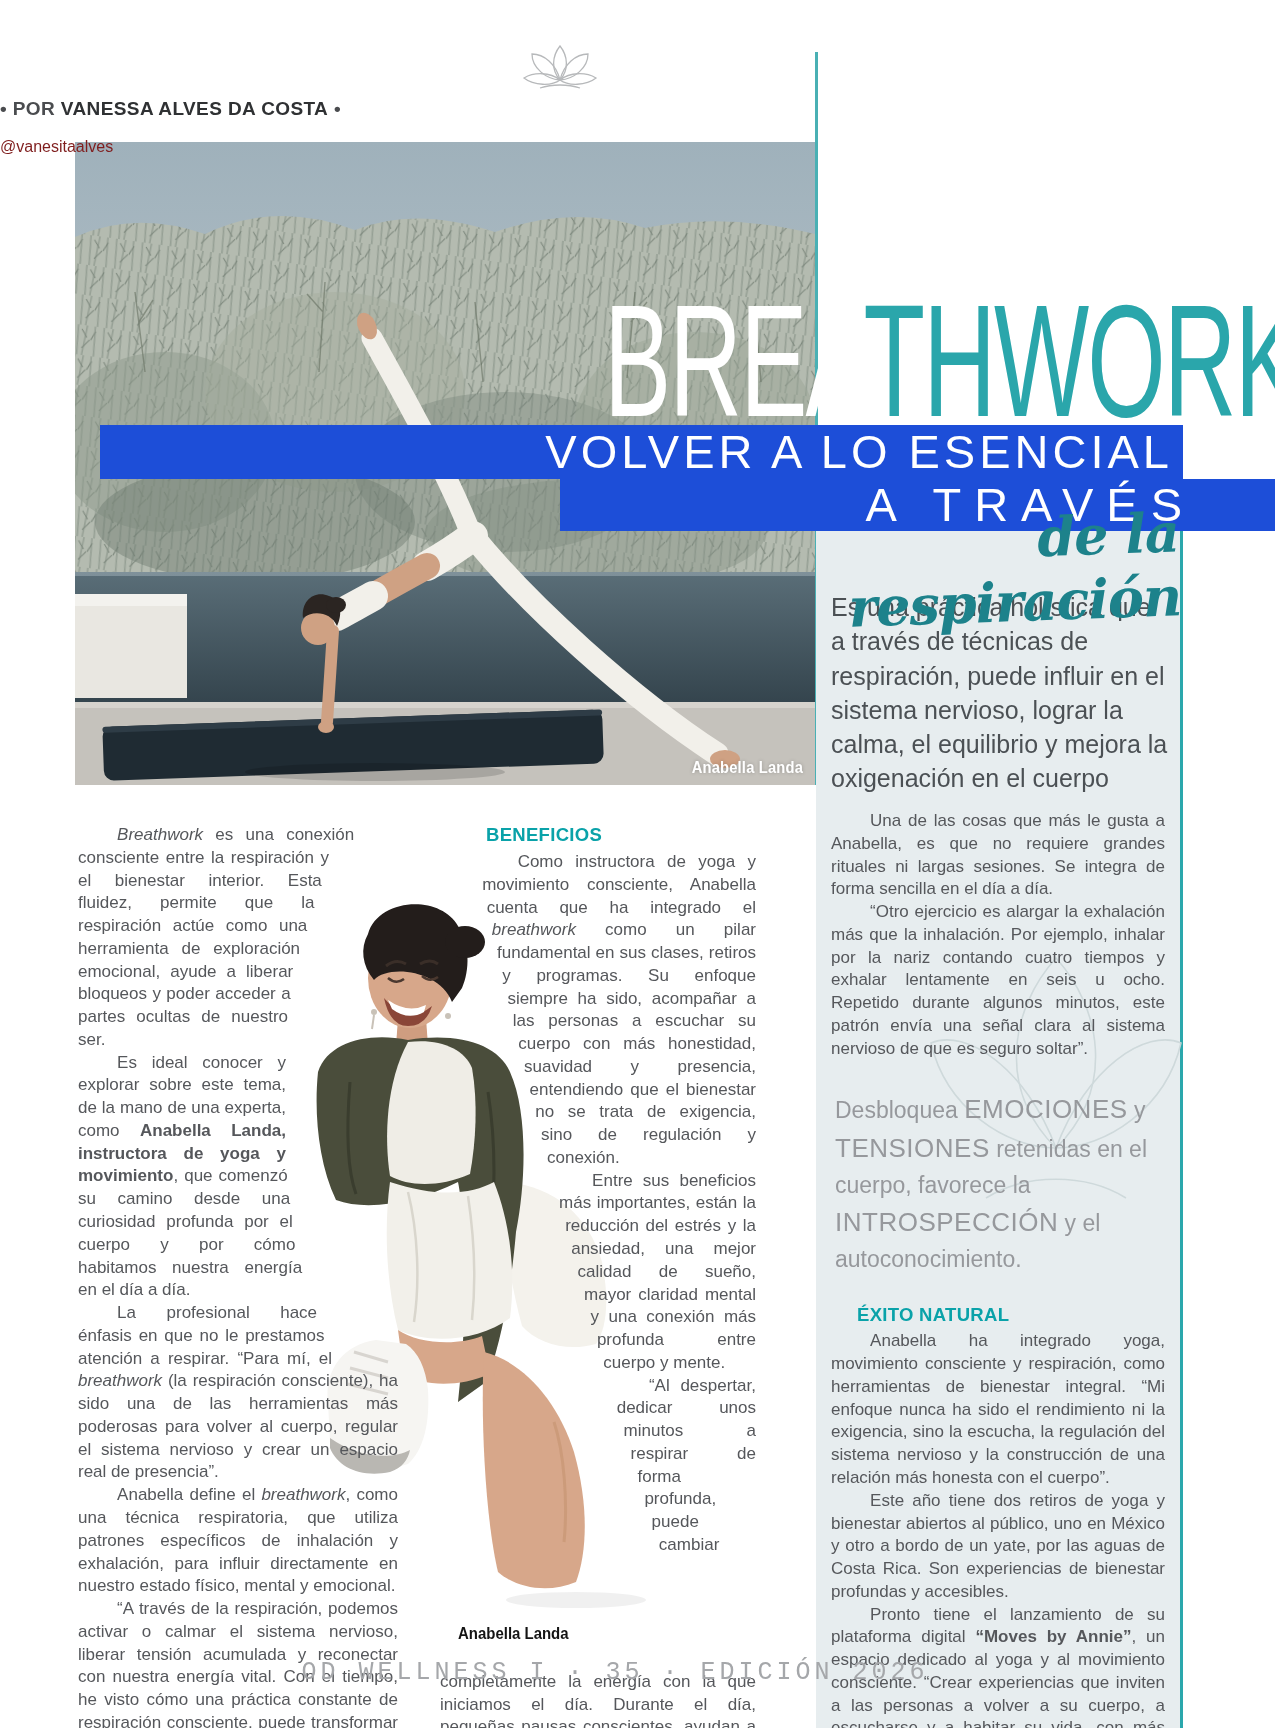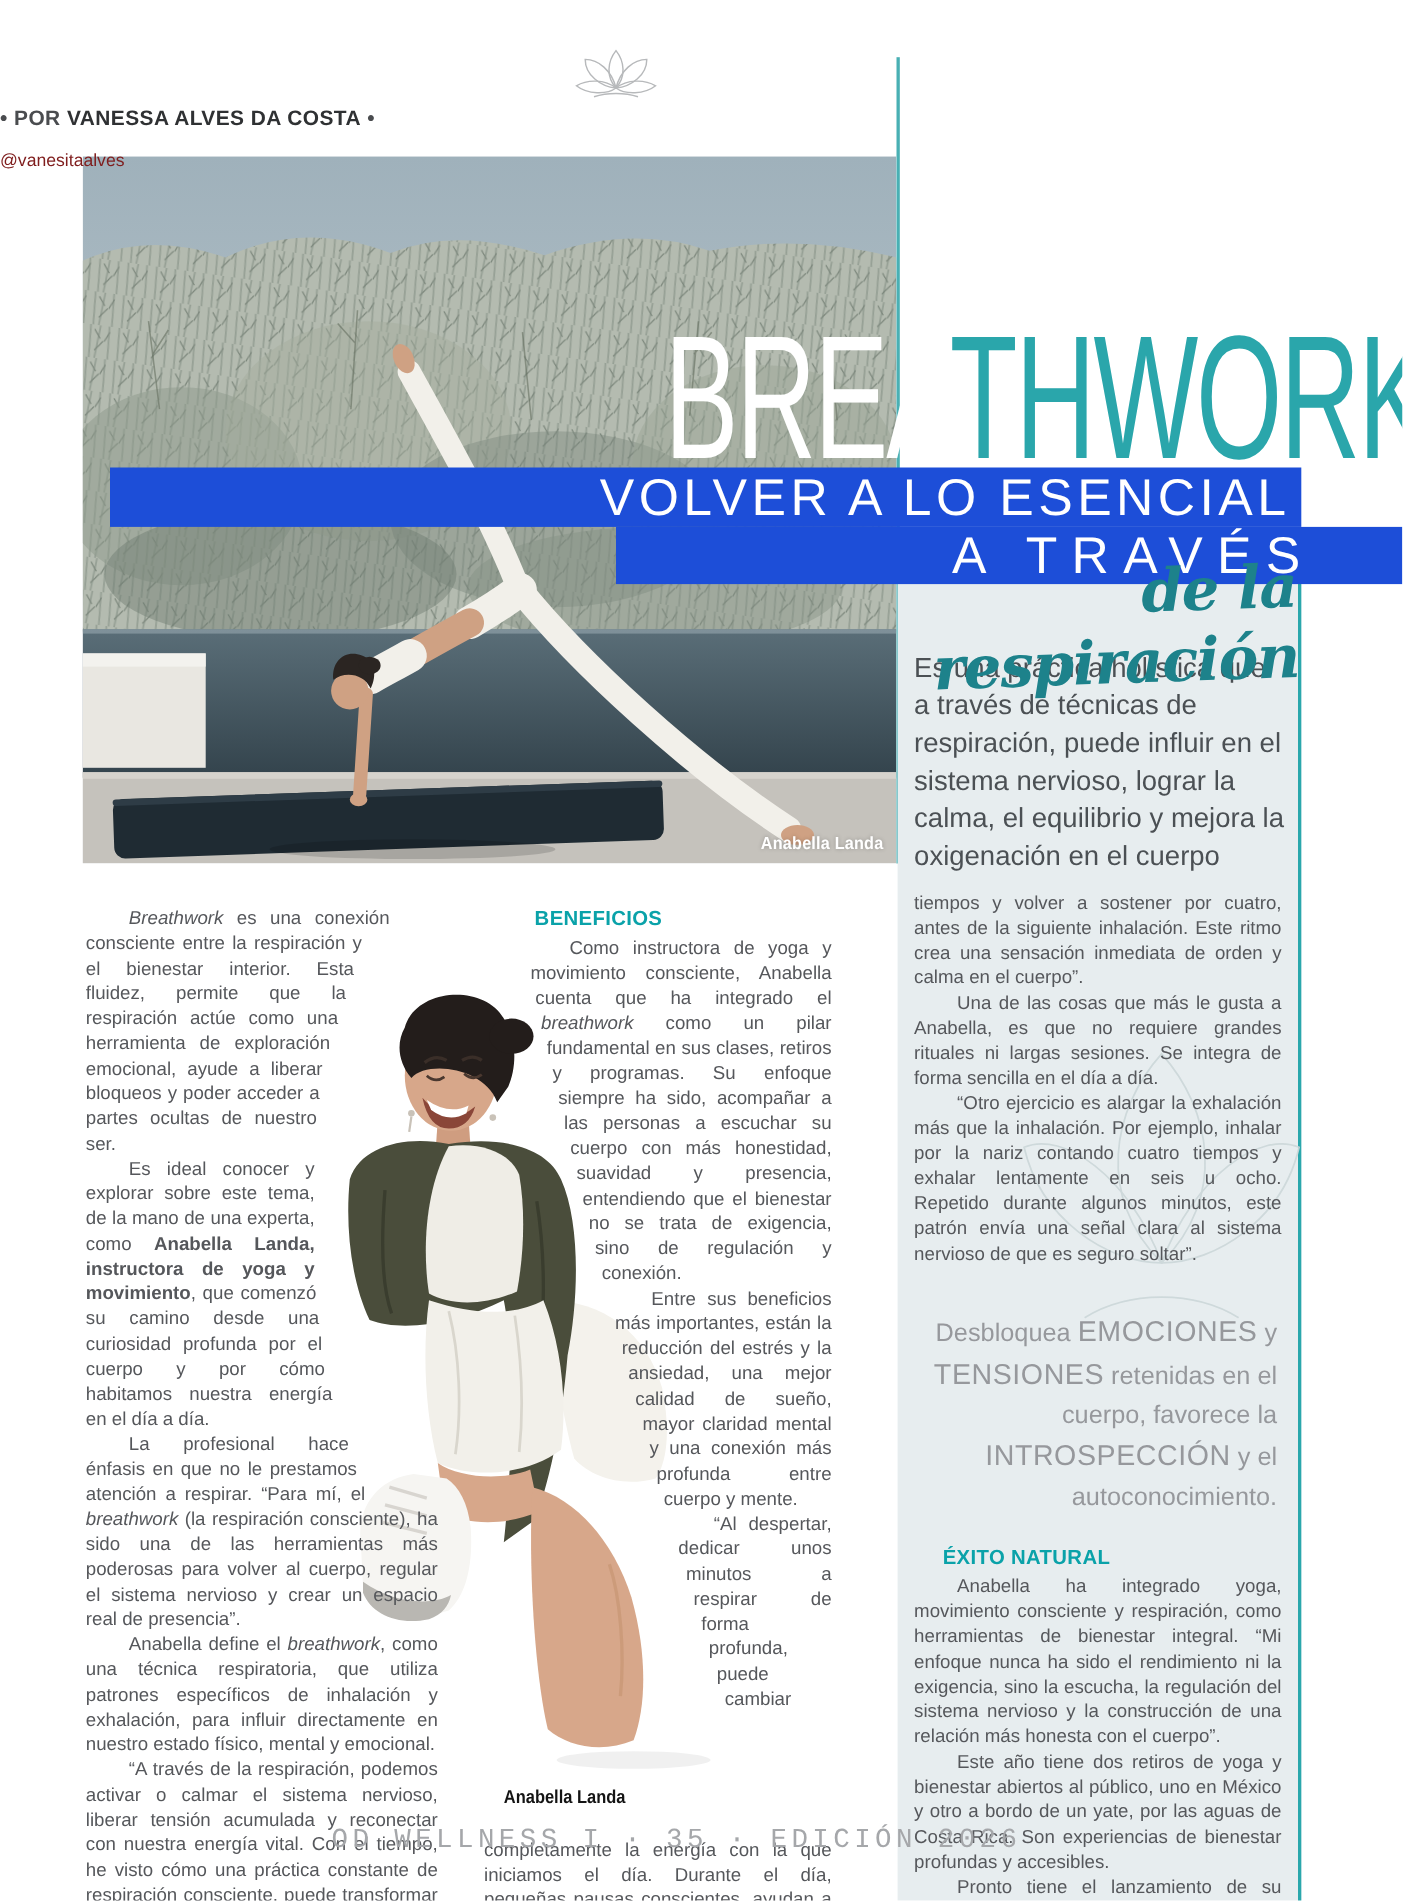--- a/index.html
+++ b/index.html
@@ -44,21 +44,21 @@
 
   
   .col{position:absolute;top:824px;height:880px;z-index:3;}
   .col-1{left:78px;width:320px;}
   .col-2{left:440px;width:316px;}
   .col p, .col3 p{margin:0;text-align:justify;font-size:17px;line-height:1.34;color:#55575b;hyphens:auto;}
   .col p.ind, .col3 p.ind{text-indent:2.3em;}
   .col-h{color:#0aa2a9;font-size:18.5px;font-weight:700;letter-spacing:.3px;margin:20px 0 5px 0;padding-left:46px;}
   .col-2 .col-h:first-of-type{margin-top:0;}
   .col3 .col-h{padding-left:26px;margin:28px 0 4px 0;}
-  .pull-quote{color:#96989c;text-align:right;font-size:23px;line-height:1.5;margin:40px 4px 26px 4px;}
+  .pull-quote{color:#96989c;text-align:left;font-size:23px;line-height:1.5;margin:30px 4px 26px 4px;}
   .seg-i{font-style:italic;}
   .seg-b{font-weight:700;}
   .seg-caps{font-size:26px;letter-spacing:.5px;}
 
   
   .spacer-r{float:right;width:112px;height:360px;margin-top:168px;
     shape-outside:polygon(100% 0%, 45% 8%, 12% 30%, 0% 52%, 14% 78%, 48% 100%, 100% 100%);shape-margin:6px;}
   .spacer-l{float:left;width:225px;height:566px;margin-top:280px;
     shape-outside:polygon(0% 0%, 10% 0%, 16% 10%, 28% 24%, 41% 38%, 55% 52%, 72% 68%, 88% 82%, 100% 92%, 100% 100%, 0% 100%);
     shape-margin:8px;}
@@ -163,21 +163,20 @@
 
   <div class="panel">
     <svg class="watermark" width="260" height="270" viewBox="0 0 260 270" fill="none" stroke="#ccd7d9" stroke-width="1.6">
       <path d="M130,10 C175,60 190,140 130,200 C70,140 85,60 130,10 Z"></path>
       <path d="M130,200 C100,120 40,80 5,95 C20,160 80,200 130,200 Z"></path>
       <path d="M130,200 C160,120 220,80 255,95 C240,160 180,200 130,200 Z"></path>
       <path d="M60,250 C100,225 160,225 200,250"></path>
     </svg>
     <div class="intro-text">Es una práctica holística que a través de técnicas de respiración, puede influir en el sistema nervioso, lograr la calma, el equilibrio y mejora la oxigenación en el cuerpo</div>
     <div class="col3">
-        <p><span>tiempos y volver a sostener por cuatro, antes de la siguiente inhalación. Este ritmo crea una sensación inmediata de orden y calma en el cuerpo”.</span></p>
         <p class="ind"><span>Una de las cosas que más le gusta a Anabella, es que no requiere grandes rituales ni largas sesiones. Se integra de forma sencilla en el día a día.</span></p>
         <p class="ind"><span>“Otro ejercicio es alargar la exhalación más que la inhalación. Por ejemplo, inhalar por la nariz contando cuatro tiempos y exhalar lentamente en seis u ocho. Repetido durante algunos minutos, este patrón envía una señal clara al sistema nervioso de que es seguro soltar”.</span></p>
         <div class="pull-quote"><span>Desbloquea </span><span class="seg-caps">EMOCIONES</span><span> y </span><span class="seg-caps">TENSIONES</span><span> retenidas en el cuerpo, favorece la </span><span class="seg-caps">INTROSPECCIÓN</span><span> y el autoconocimiento.</span></div>
         <h4 class="col-h">ÉXITO NATURAL</h4>
         <p class="ind"><span>Anabella ha integrado yoga, movimiento consciente y respiración, como herramientas de bienestar integral. “Mi enfoque nunca ha sido el rendimiento ni la exigencia, sino la escucha, la regulación del sistema nervioso y la construcción de una relación más honesta con el cuerpo”.</span></p>
         <p class="ind"><span>Este año tiene dos retiros de yoga y bienestar abiertos al público, uno en México y otro a bordo de un yate, por las aguas de Costa Rica. Son experiencias de bienestar profundas y accesibles.</span></p>
         <p class="ind"><span>Pronto tiene el lanzamiento de su plataforma digital </span><span class="seg-b">“Moves by Annie”</span><span>, un espacio dedicado al yoga y al movimiento consciente. “Crear experiencias que inviten a las personas a volver a su cuerpo, a escucharse y a habitar su vida, con más presencia, suavidad y conciencia”, </span></p>
       </div>
   </div>
 

